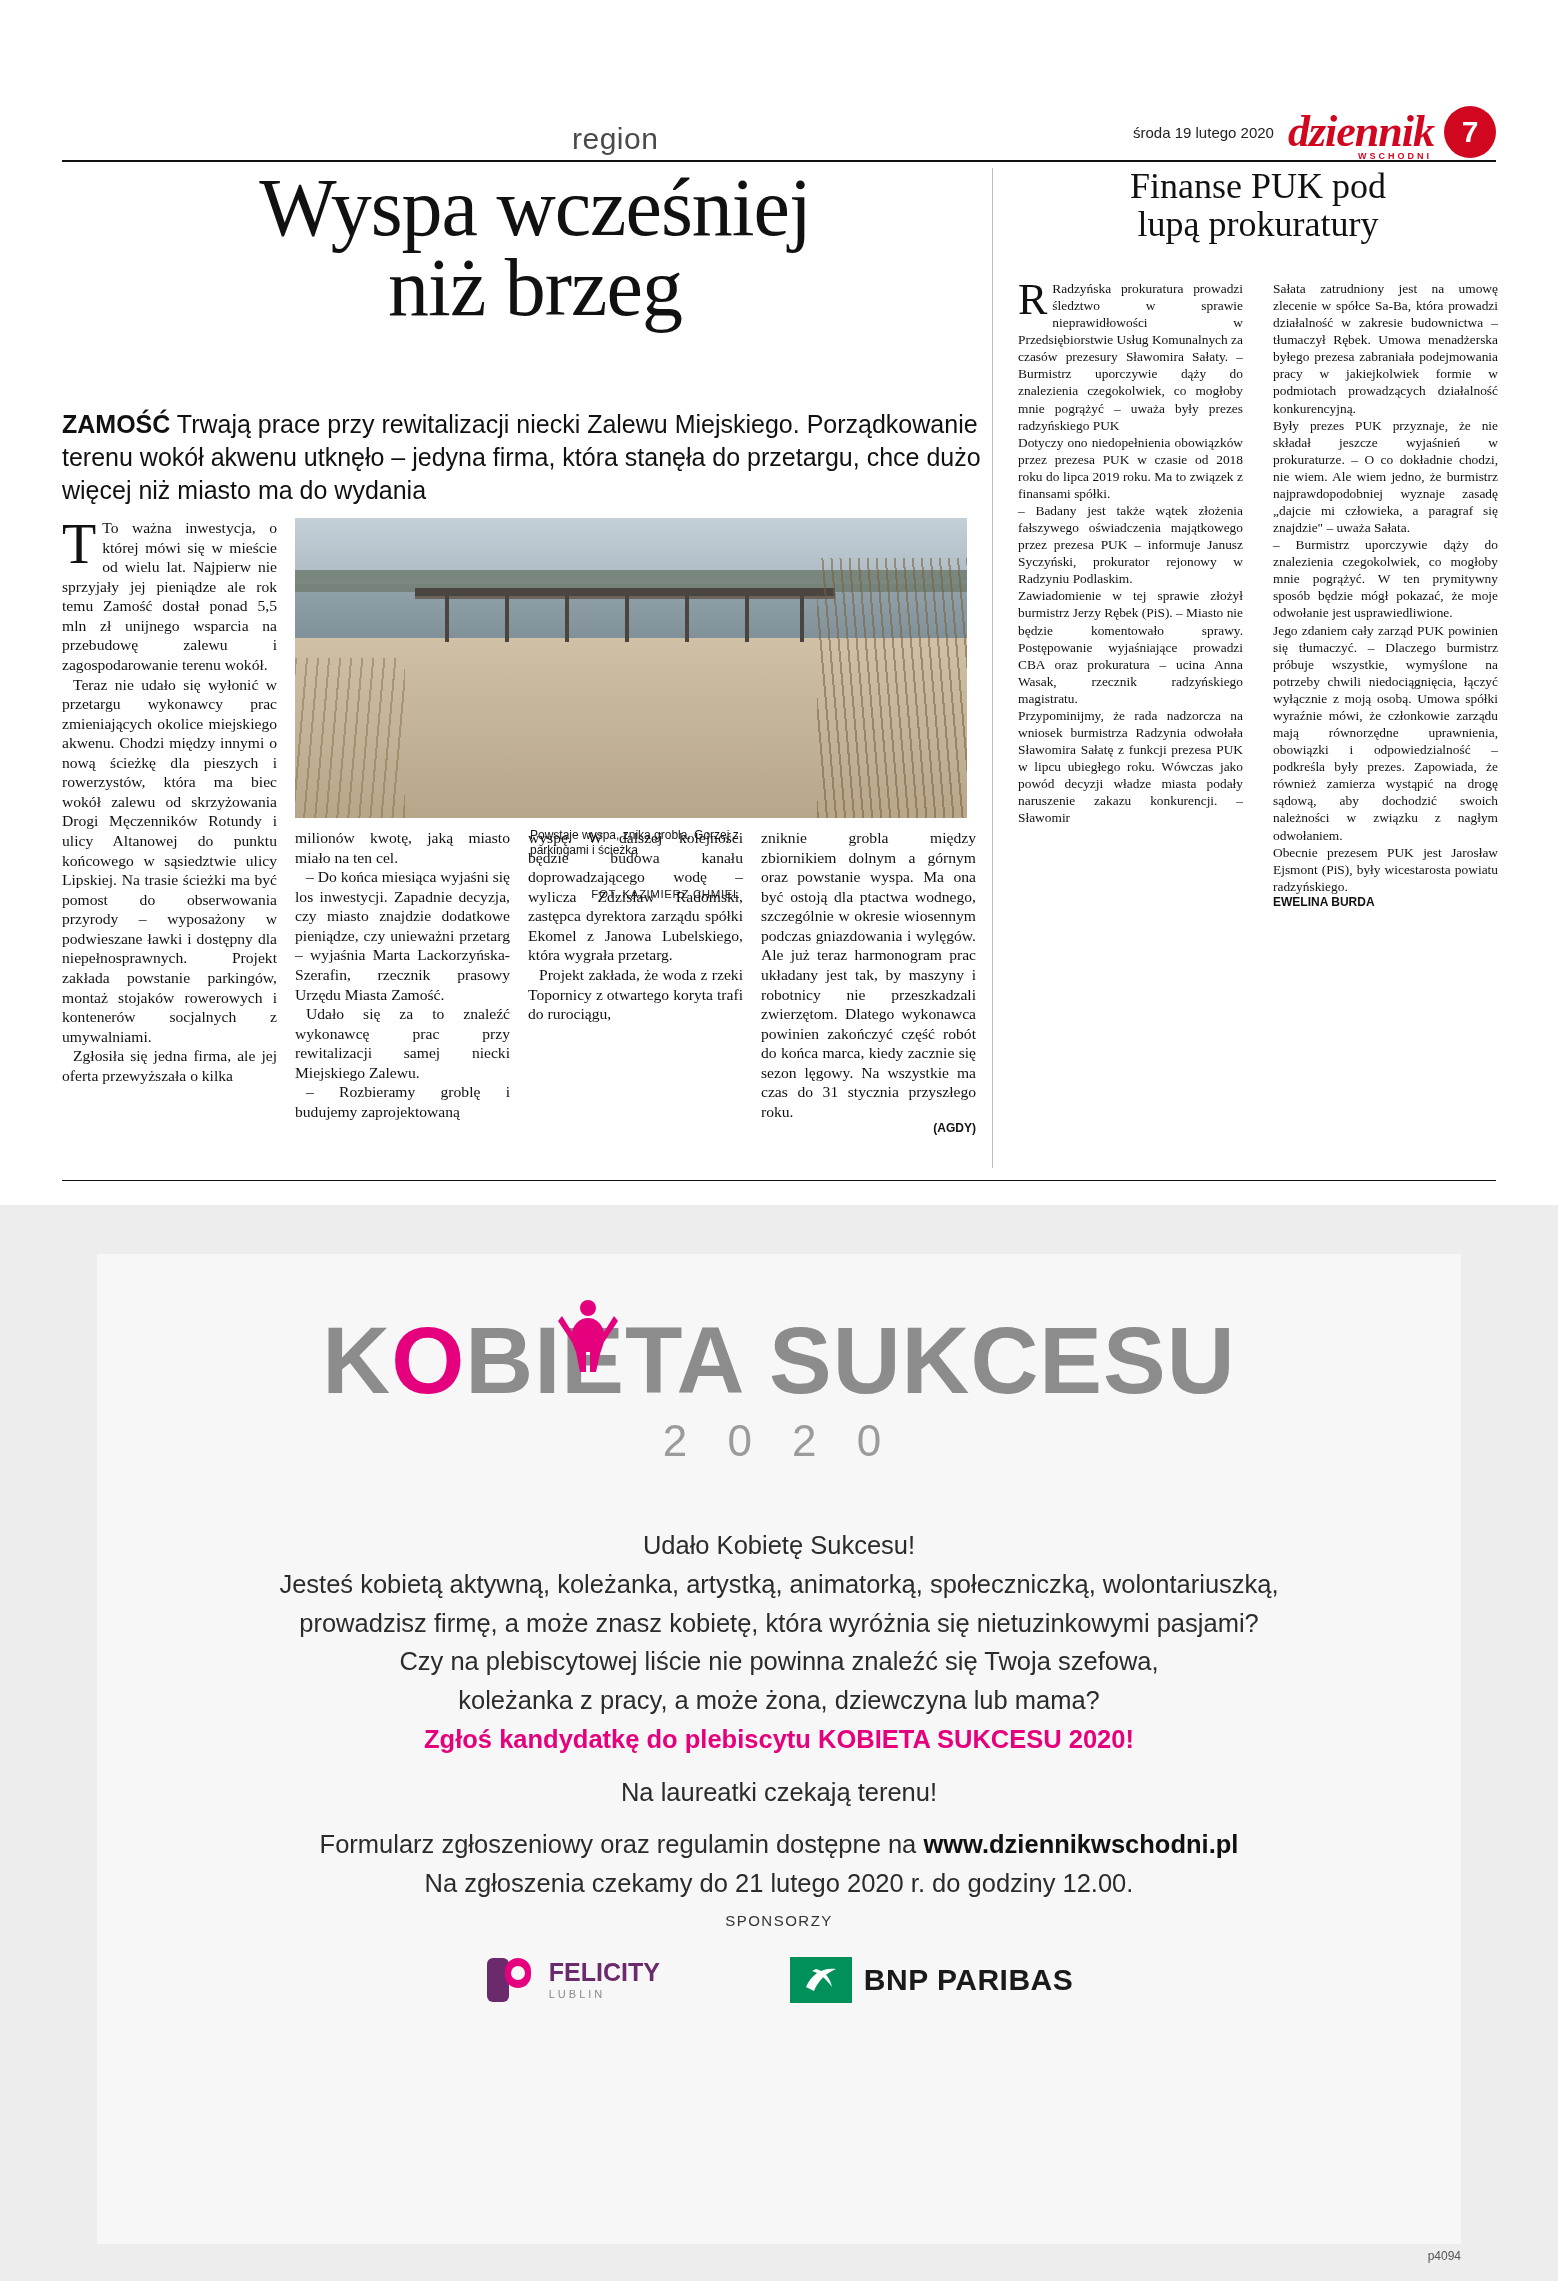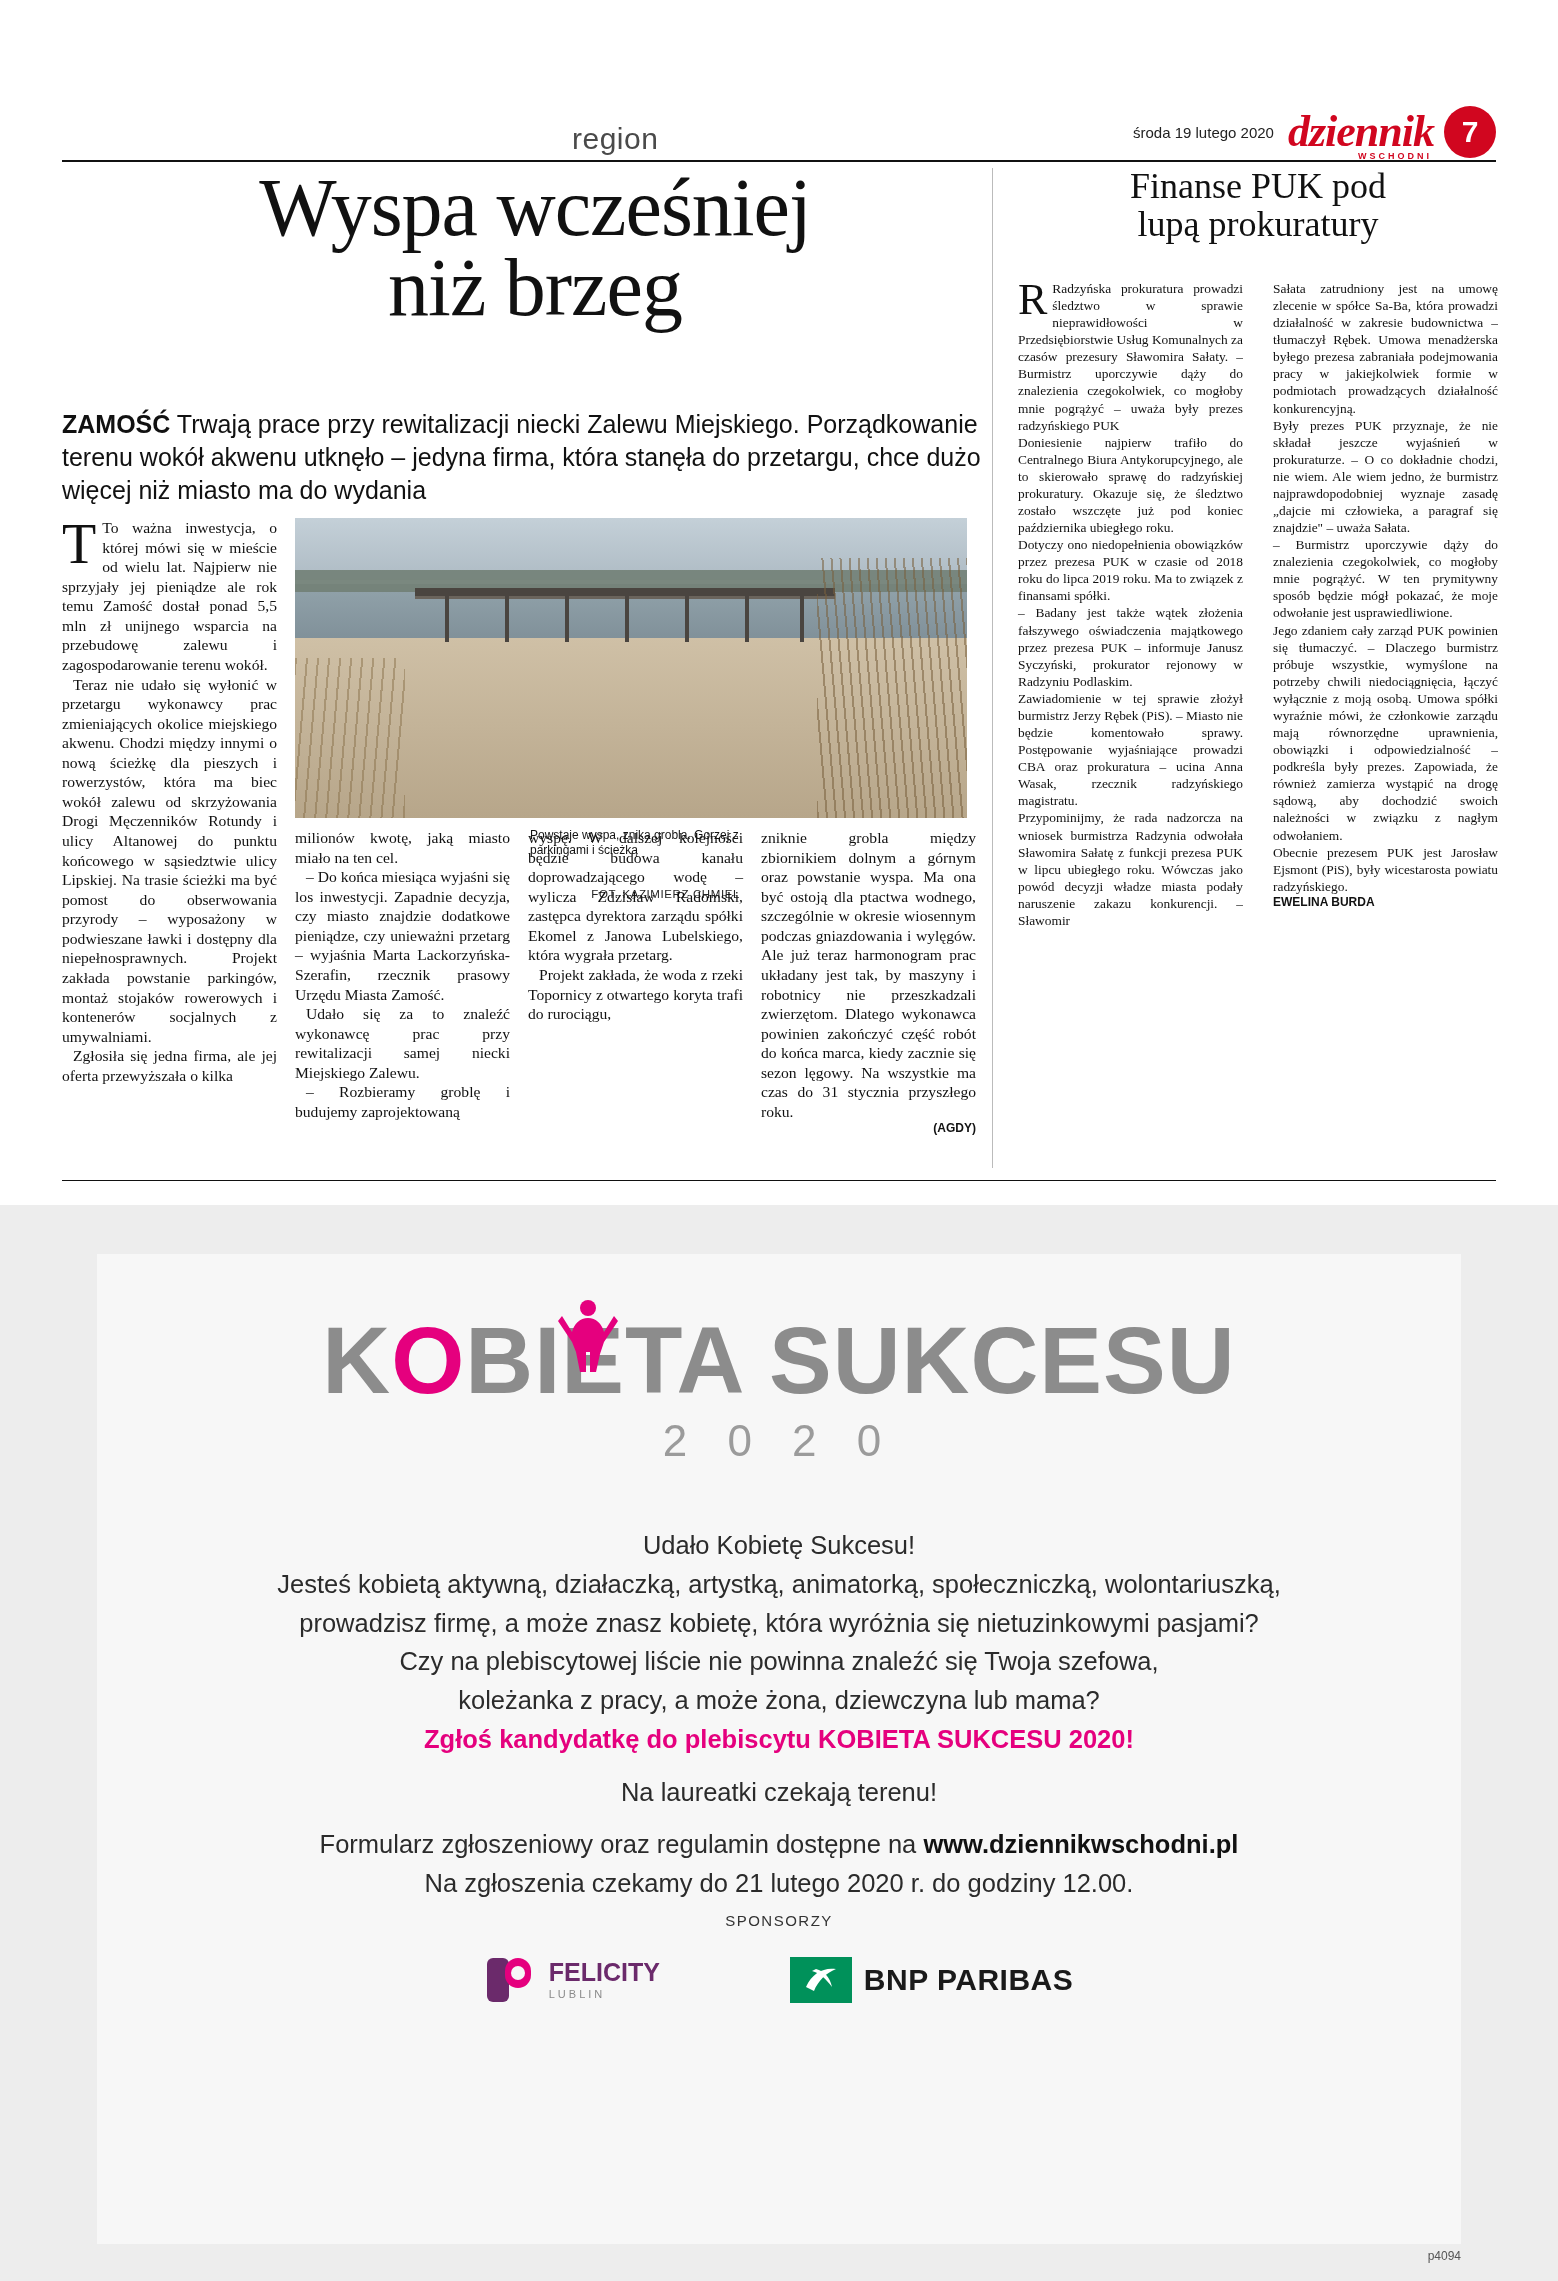--- a/index.html
+++ b/index.html
@@ -441,21 +441,20 @@
     </div>
   </div>
 
   <div class="r-headline">
     <div>Finanse PUK pod</div>
     <div>lupą prokuratury</div>
   </div>
   <div class="r-cols">
     <div class="rcol rc1">
       <p><span class="rdrop">R</span><span>Radzyńska prokuratura prowadzi śledztwo w sprawie nieprawidłowości w Przedsiębiorstwie Usług Komunalnych za czasów prezesury Sławomira Sałaty. – Burmistrz uporczywie dąży do znalezienia czegokolwiek, co mogłoby mnie pogrążyć – uważa były prezes radzyńskiego PUK</span></p>
-      <p>Doniesienie najpierw trafiło do Centralnego Biura Antykorupcyjnego, ale to skierowało sprawę do radzyńskiej prokuratury. Okazuje się, że śledztwo zostało wszczęte już pod koniec października ubiegłego roku.</p>
       <p>Dotyczy ono niedopełnienia obowiązków przez prezesa PUK w czasie od 2018 roku do lipca 2019 roku. Ma to związek z finansami spółki.</p>
       <p>– Badany jest także wątek złożenia fałszywego oświadczenia majątkowego przez prezesa PUK – informuje Janusz Syczyński, prokurator rejonowy w Radzyniu Podlaskim.</p>
       <p>Zawiadomienie w tej sprawie złożył burmistrz Jerzy Rębek (PiS). – Miasto nie będzie komentowało sprawy. Postępowanie wyjaśniające prowadzi CBA oraz prokuratura – ucina Anna Wasak, rzecznik radzyńskiego magistratu.</p>
       <p>Przypominijmy, że rada nadzorcza na wniosek burmistrza Radzynia odwołała Sławomira Sałatę z funkcji prezesa PUK w lipcu ubiegłego roku. Wówczas jako powód decyzji władze miasta podały naruszenie zakazu konkurencji. – Sławomir</p>
     </div>
     <div class="rcol rc2">
       <p>Sałata zatrudniony jest na umowę zlecenie w spółce Sa-Ba, która prowadzi działalność w zakresie budownictwa – tłumaczył Rębek. Umowa menadżerska byłego prezesa zabraniała podejmowania pracy w jakiejkolwiek formie w podmiotach prowadzących działalność konkurencyjną.</p>
       <p>Były prezes PUK przyznaje, że nie składał jeszcze wyjaśnień w prokuraturze. – O co dokładnie chodzi, nie wiem. Ale wiem jedno, że burmistrz najprawdopodobniej wyznaje zasadę „dajcie mi człowieka, a paragraf się znajdzie" – uważa Sałata.</p>
       <p>– Burmistrz uporczywie dąży do znalezienia czegokolwiek, co mogłoby mnie pogrążyć. W ten prymitywny sposób będzie mógł pokazać, że moje odwołanie jest usprawiedliwione.</p>
       <p>Jego zdaniem cały zarząd PUK powinien się tłumaczyć. – Dlaczego burmistrz próbuje wszystkie, wymyślone na potrzeby chwili niedociągnięcia, łączyć wyłącznie z moją osobą. Umowa spółki wyraźnie mówi, że członkowie zarządu mają równorzędne uprawnienia, obowiązki i odpowiedzialność – podkreśla były prezes. Zapowiada, że również zamierza wystąpić na drogę sądową, aby dochodzić swoich należności w związku z nagłym odwołaniem.</p>
@@ -473,21 +472,21 @@
         <span>K</span><span class="pink">O</span><span>BIETA SUKCESU</span>
       </div>
       <svg class="woman-icon" viewBox="0 0 70 78">
         <circle cx="36" cy="14" r="8" fill="#e5007e"></circle>
         <path d="M36 24 C 44 24, 50 30, 52 38 L 62 22 L 66 27 L 52 48 L 48 60 L 44 78 L 38 78 L 38 58 L 34 58 L 34 78 L 28 78 L 24 58 L 20 48 L 6 27 L 10 22 L 20 38 C 22 30, 28 24, 36 24 Z" fill="#e5007e"></path>
       </svg>
       <div class="kobieta-year">2 0 2 0</div>
 
       <div class="promo-body">
         <div>Udało Kobietę Sukcesu!</div>
-        <div>Jesteś kobietą aktywną, działaczką, artystką, animatorką, społeczniczką, wolontariuszką,</div>
+        <div>Jesteś kobietą aktywną, koleżanka, artystką, animatorką, społeczniczką, wolontariuszką,</div>
         <div>prowadzisz firmę, a może znasz kobietę, która wyróżnia się nietuzinkowymi pasjami?</div>
         <div>Czy na plebiscytowej liście nie powinna znaleźć się Twoja szefowa,</div>
         <div>koleżanka z pracy, a może żona, dziewczyna lub mama?</div>
         <div class="strong-pink">Zgłoś kandydatkę do plebiscytu KOBIETA SUKCESU 2020!</div>
         <span class="sp"></span>
         <div>Na laureatki czekają terenu!</div>
         <span class="sp"></span>
         <div><span>Formularz zgłoszeniowy oraz regulamin dostępne na </span><span class="bold">www.dziennikwschodni.pl</span></div>
         <div>Na zgłoszenia czekamy do 21 lutego 2020 r. do godziny 12.00.</div>
       </div>

